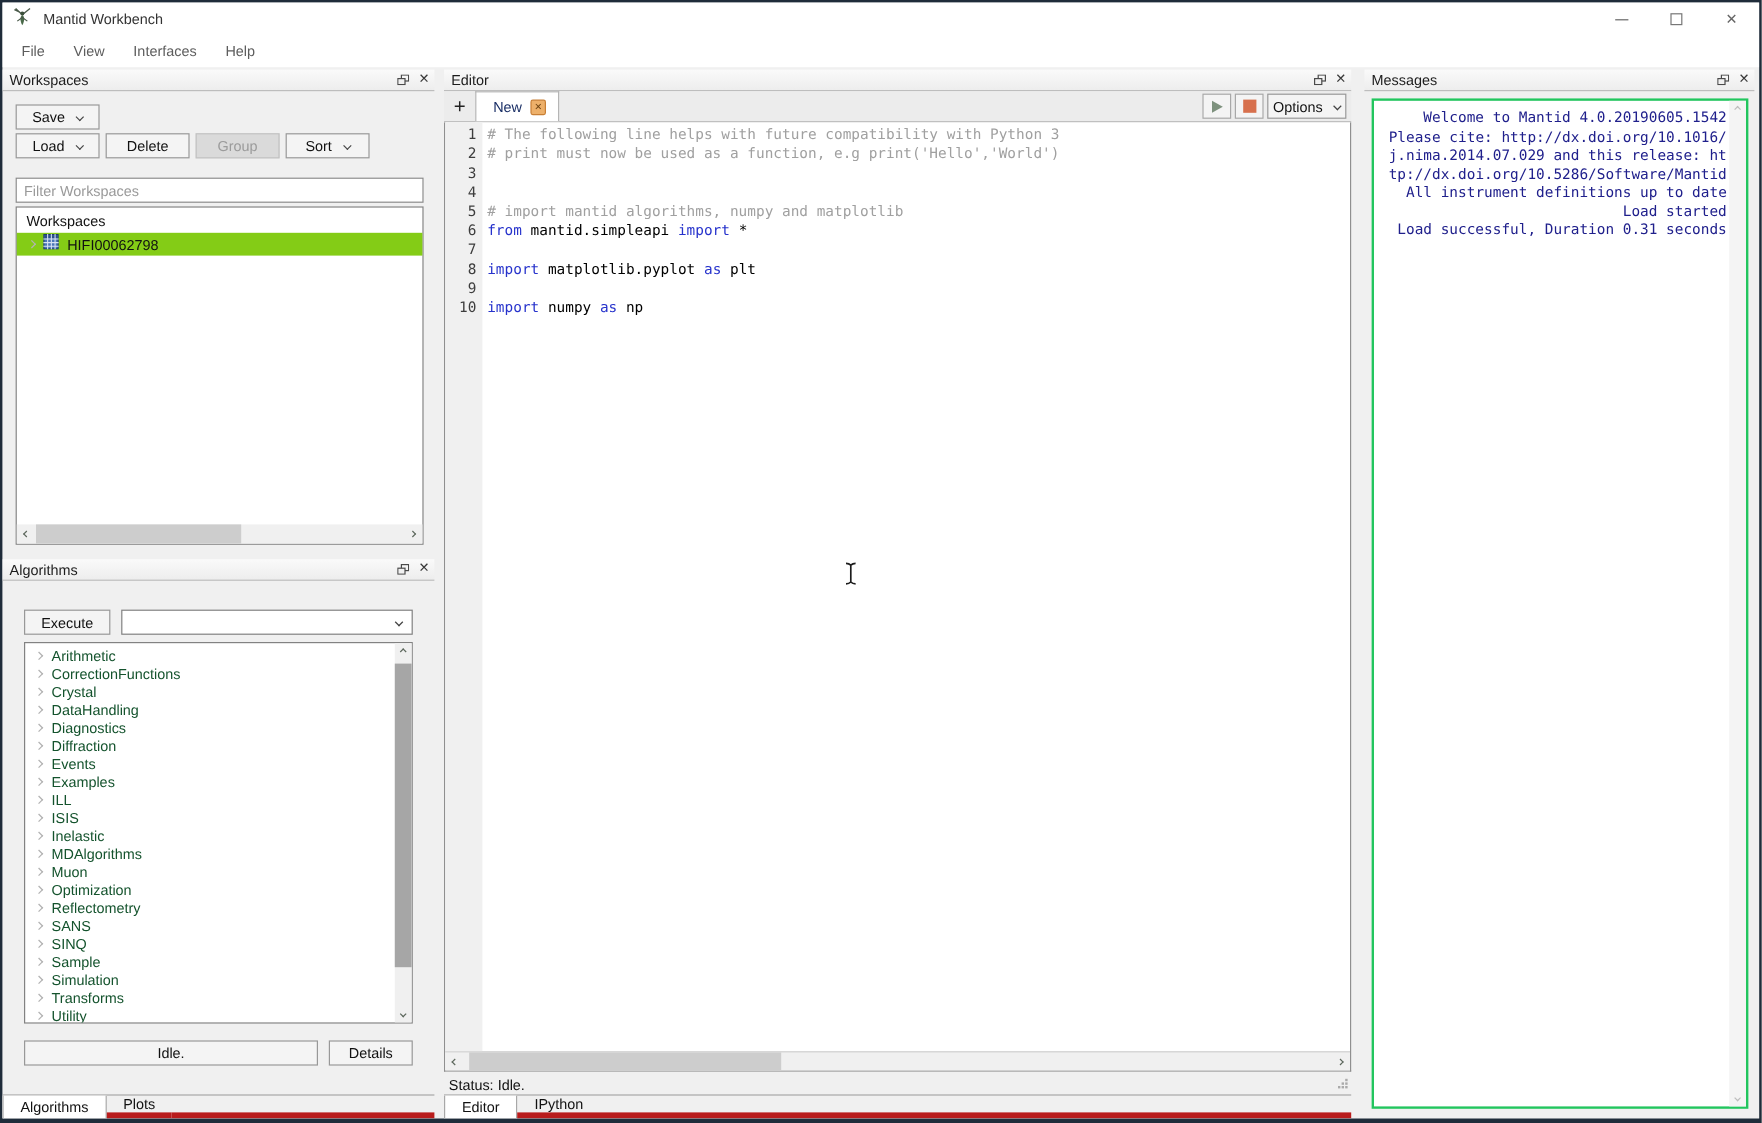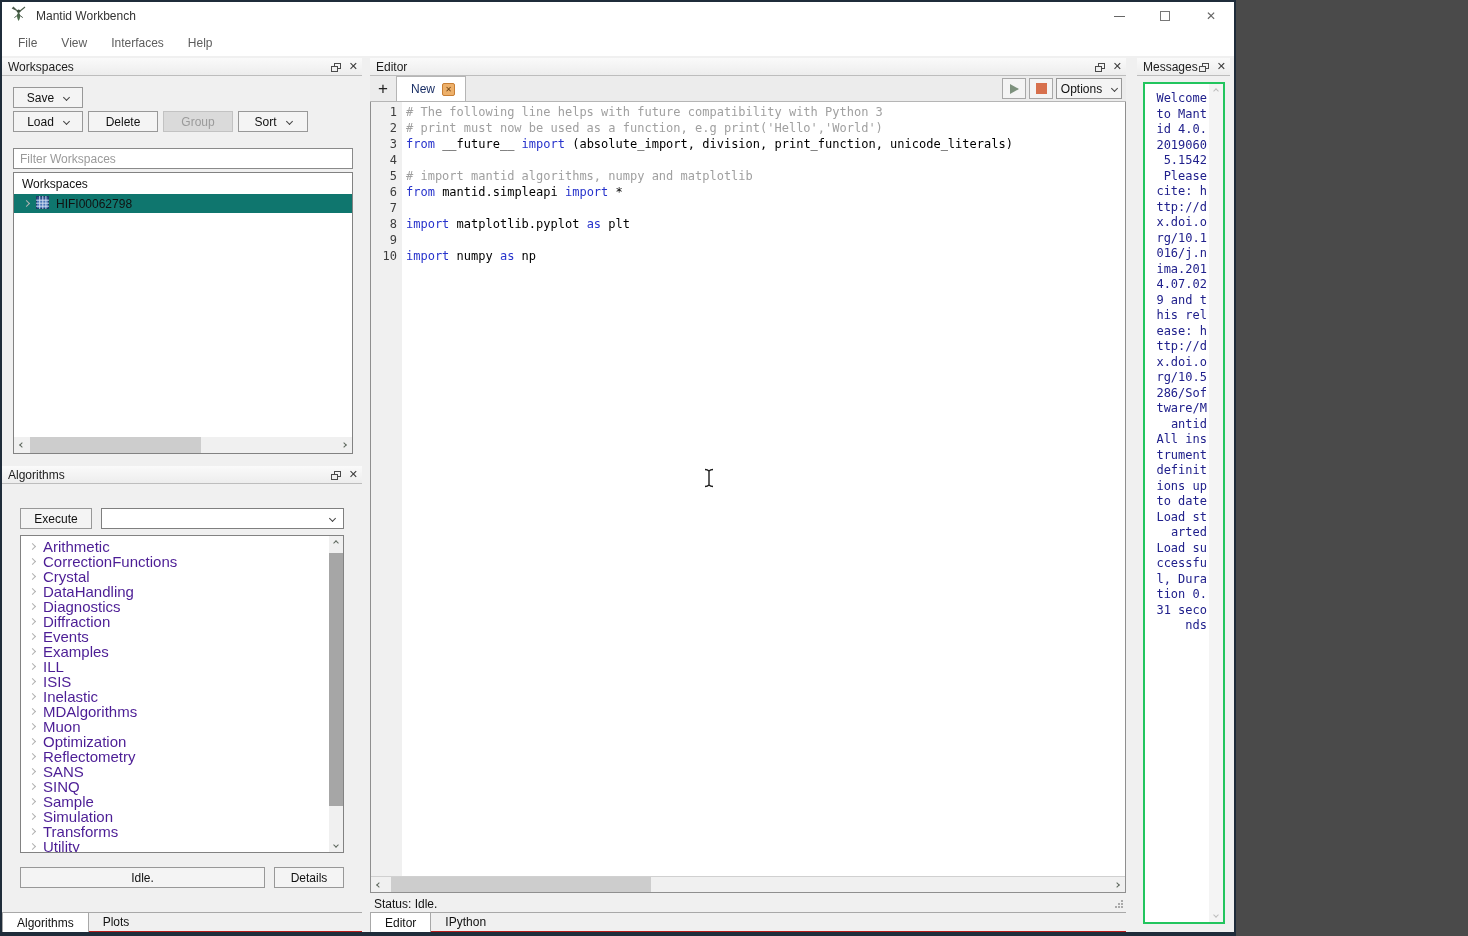--- a/index.html
+++ b/index.html
@@ -1,17 +1,17 @@
 <!DOCTYPE html>
 <html><head>
 <meta charset="utf-8">
 <style>
   * { margin:0; padding:0; box-sizing:border-box; }
   body { font-family:"Liberation Sans", sans-serif; background:#4a4a4a; }
-  .window { width:1236px; height:936px; background:#f0f0f0;
+  .window { width:1468px; height:936px; background:#f0f0f0;
             border:2px solid #1f2c3a; border-bottom-width:4px;
             display:flex; flex-direction:column; position:relative; overflow:hidden; }
 
   
   .titlebar { height:28px; background:#ffffff; display:flex; align-items:center; padding-left:8px; flex:0 0 auto; }
   .title-text { font-size:12px; color:#333; margin-left:8px; }
   .win-controls { margin-left:auto; display:flex; height:100%; }
   .win-btn { width:46px; display:flex; align-items:center; justify-content:center; color:#666; font-size:12px; }
   .min-glyph { width:11px; height:1px; background:#666; display:inline-block; }
   .max-glyph { width:10px; height:10px; border:1px solid #777; display:inline-block; }
@@ -46,48 +46,48 @@
 
   
   .dock-workspaces { height:406px; flex:0 0 auto; margin-top:2px; }
   .ws-body { flex:1; padding:11px 9px 10px 11px; display:flex; flex-direction:column; min-height:0; }
   .ws-btn-row { display:flex; gap:5px; margin-bottom:3px; }
   .ws-btn { width:70px; }
   .filter-input { height:21px; border:1px solid #8a8a8a; background:#fff; font-size:12px; color:#9a9a9a;
                   padding:0 6px; margin-top:13px; display:flex; align-items:center; }
   .ws-tree { flex:1; margin-top:3px; border:1px solid #828282; background:#fff; display:flex; flex-direction:column; min-height:0; }
   .ws-tree-header { font-size:12px; color:#111; padding:4px 6px 3px 8px; }
-  .ws-item { display:flex; align-items:center; gap:7px; height:19px; background:#0f766e; padding-left:10px; }
+  .ws-item { display:flex; align-items:center; gap:7px; height:19px; background:#84cc16; padding-left:10px; }
   .ws-item-label { font-size:12px; color:#111; }
   .hscroll { height:16px; flex:0 0 auto; background:#f0f0f0; display:flex; align-items:center; margin-top:auto; }
   .hscroll .track { flex:1; height:100%; position:relative; }
   .hscroll .thumb { position:absolute; top:0; height:100%; background:#cdcdcd; }
   .sb-arrow { width:16px; height:16px; display:flex; align-items:center; justify-content:center; flex:0 0 auto; }
 
   
   .dock-algorithms { flex:1; margin-top:2px; min-height:0; }
   .alg-body { flex:1; padding:24px 18px 10px 18px; display:flex; flex-direction:column; min-height:0; }
   .alg-top { display:flex; gap:9px; flex:0 0 auto; }
   .execute-btn { width:72px; }
   .alg-combo { flex:1; height:21px; background:#fff; border:1px solid #7f7f7f; display:flex; align-items:center; justify-content:flex-end; padding-right:8px; }
   .alg-tree { margin-top:6px; height:318px; border:1px solid #828282; background:#fff; display:flex; min-height:0; }
   .alg-list { flex:1; padding-top:3px; overflow:hidden; }
   .tree-row { display:flex; align-items:center; gap:8px; height:15px; padding-left:9px; }
-  .tree-label { font-size:15px; color:#4c1d95; }
+  .tree-label { font-size:12px; color:#14532d; }
   .vscroll { width:14px; flex:0 0 auto; background:#f0f0f0; display:flex; flex-direction:column; align-items:center; }
   .vscroll .track { flex:1; width:100%; position:relative; }
   .vscroll .thumb { position:absolute; left:0; width:100%; background:#a6a6a6; }
   .vsb-arrow { height:14px; width:14px; display:flex; align-items:center; justify-content:center; flex:0 0 auto; }
   .alg-bottom { margin-top:14px; display:flex; gap:9px; flex:0 0 auto; }
   .idle-btn { flex:1; }
   .details-btn { width:70px; }
 
   
   .tabbar { height:20px; flex:0 0 auto; display:flex; align-items:stretch; border-top:1px solid #a8a8a8; }
-  .tab { font-size:12px; color:#111; padding:2px 14px; display:flex; align-items:center; border-bottom:1px solid #b91c1c; }
+  .tab { font-size:12px; color:#111; padding:2px 14px; display:flex; align-items:center; border-bottom:5px solid #b91c1c; }
   .tab.active { background:#fff; border:1px solid #a8a8a8; border-top:none; border-bottom:none; }
 
   
   .dock-editor { flex:1; margin-top:2px; min-height:0; }
   .ed-toolbar { height:26px; flex:0 0 auto; background:#ececec; border-bottom:1px solid #b5b5b5; display:flex; align-items:flex-end; }
   .newtab-plus { width:26px; height:25px; display:flex; align-items:center; justify-content:center; font-size:17px; color:#222; }
   .ed-tab { height:25px; background:#fff; border:1px solid #b5b5b5; border-bottom:none; display:flex; align-items:center; gap:7px; padding:0 10px 0 14px; }
   .ed-tab-label { font-size:12px; color:#1a2f66; }
   .ed-tab-close { width:13px; height:13px; background:#edb06a; border:1px solid #c87f35; border-radius:2px;
                   display:flex; align-items:center; justify-content:center; font-size:8px; color:#6e4312; }
@@ -406,21 +406,20 @@
                 <div class="code-line">
                   <span class="ln">1</span>
                   <span class="ct"><span class="c"># The following line helps with future compatibility with Python 3</span></span>
                 </div>
                 <div class="code-line">
                   <span class="ln">2</span>
                   <span class="ct"><span class="c"># print must now be used as a function, e.g print('Hello','World')</span></span>
                 </div>
                 <div class="code-line">
                   <span class="ln">3</span>
-                  <span class="ct"><span class="k">from</span><span class="p"> __future__ </span><span class="k">import</span><span class="p"> (absolute_import, division, print_function, unicode_literals)</span></span>
                 </div>
                 <div class="code-line">
                   <span class="ln">4</span>
                   <span class="ct"></span>
                 </div>
                 <div class="code-line">
                   <span class="ln">5</span>
                   <span class="ct"><span class="c"># import mantid algorithms, numpy and matplotlib</span></span>
                 </div>
                 <div class="code-line">

